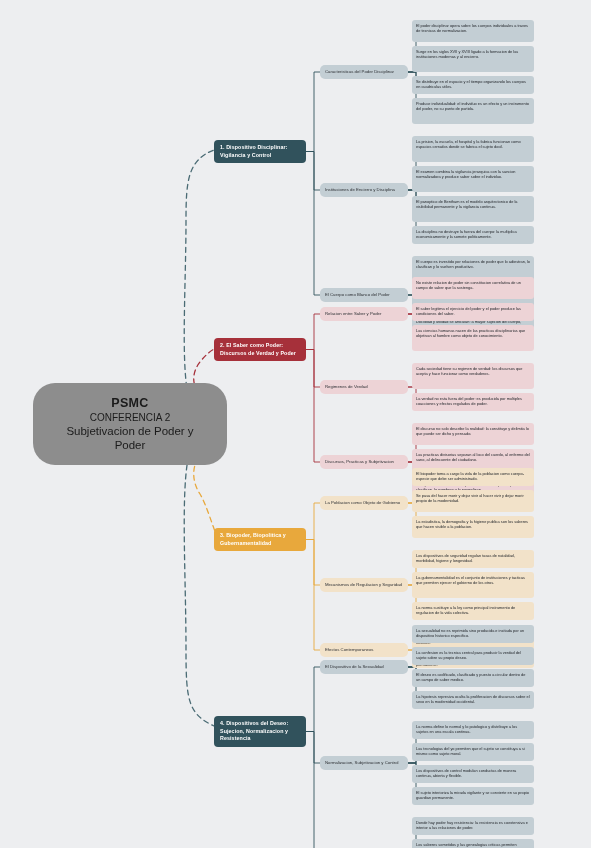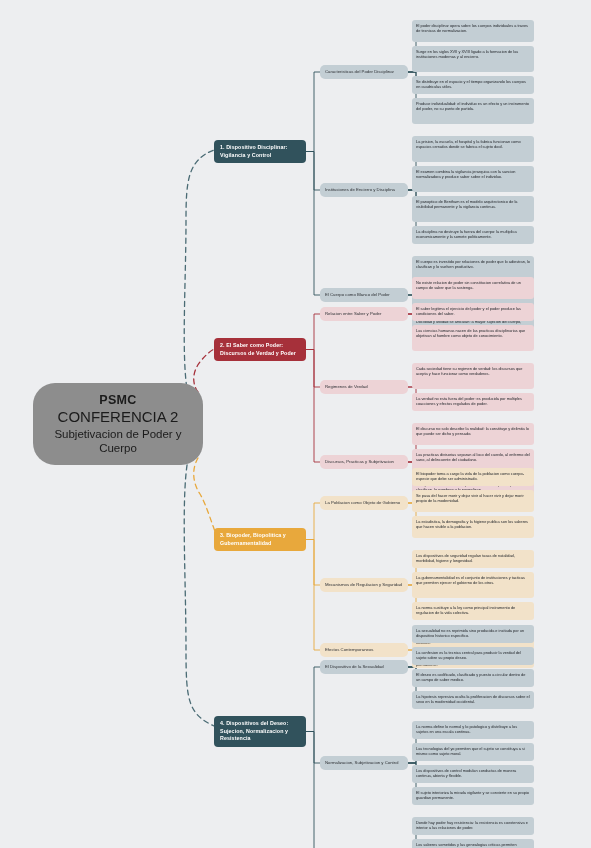--- a/index.html
+++ b/index.html
@@ -9,33 +9,33 @@
     font-family:"Liberation Sans", sans-serif;
     overflow:hidden;
     position:relative;
   }
   #map{position:absolute;inset:0;}
   svg.links{position:absolute;left:0;top:0;width:591px;height:848px;pointer-events:none;}
 
   
   .center-node{
     position:absolute;
-    left:33px;top:383px;width:170px;height:82px;
+    left:33px;top:383px;width:194px;height:82px;
     background:#8d8d8d;
     border-radius:22px;
     display:flex;flex-direction:column;
     align-items:center;justify-content:center;
     text-align:center;
     color:#1b1b1b;
     padding:2px 8px;
     box-sizing:border-box;
     line-height:1.22;
   }
   .center-node .t1{font-size:12.5px;font-weight:bold;letter-spacing:.3px;}
-  .center-node .t2{font-size:15px;}
+  .center-node .t2{font-size:10px;}
   .center-node .t3{font-size:11.5px;}
 
   
   .branch{
     position:absolute;
     border-radius:4px;
     color:#ffffff;
     font-size:5.3px;
     font-weight:bold;
     line-height:1.45;
@@ -139,21 +139,21 @@
         <path d="M 306 731.5 H 314 V 667 H 320" fill="none" stroke="#31525c" stroke-width="0.9"></path>
         <path d="M 306 731.5 H 314 V 763 H 320" fill="none" stroke="#31525c" stroke-width="0.9"></path>
         <path d="M 306 731.5 H 314 V 857 H 320" fill="none" stroke="#31525c" stroke-width="0.9"></path>
       </g>
   </svg>
 
   <div class="center-node">
     <div class="t1">PSMC</div>
     <div class="t2">CONFERENCIA 2</div>
     <div class="t3">Subjetivacion de Poder y</div>
-    <div class="t3">Cuerpo</div>
+    <div class="t3">Poder</div>
   </div>
 
   <div id="nodes">
       <div class="branch" style="left: 214px; top: 140px; width: 92px; background: rgb(49, 82, 92);">1. Dispositivo Disciplinar: Vigilancia y Control</div>
       <div class="leaf teal" style="left: 412px; top: 20px; width: 122px; height: 22px;">El poder disciplinar opera sobre los cuerpos individuales a traves de tecnicas de normalizacion.</div>
       <div class="leaf teal" style="left: 412px; top: 46px; width: 122px; height: 26px;">Surge en los siglos XVII y XVIII ligado a la formacion de las instituciones modernas y al encierro.</div>
       <div class="leaf teal" style="left: 412px; top: 76px; width: 122px; height: 18px;">Se distribuye en el espacio y el tiempo organizando los cuerpos en cuadriculas utiles.</div>
       <div class="leaf teal" style="left: 412px; top: 98px; width: 122px; height: 26px;">Produce individualidad: el individuo es un efecto y un instrumento del poder, no su punto de partida.</div>
       <div class="sub teal" style="left: 320px; top: 65px; width: 88px; height: 14px;">Caracteristicas del Poder Disciplinar</div>
       <div class="leaf teal" style="left: 412px; top: 136px; width: 122px; height: 26px;">La prision, la escuela, el hospital y la fabrica funcionan como espacios cerrados donde se fabrica el sujeto docil.</div>

